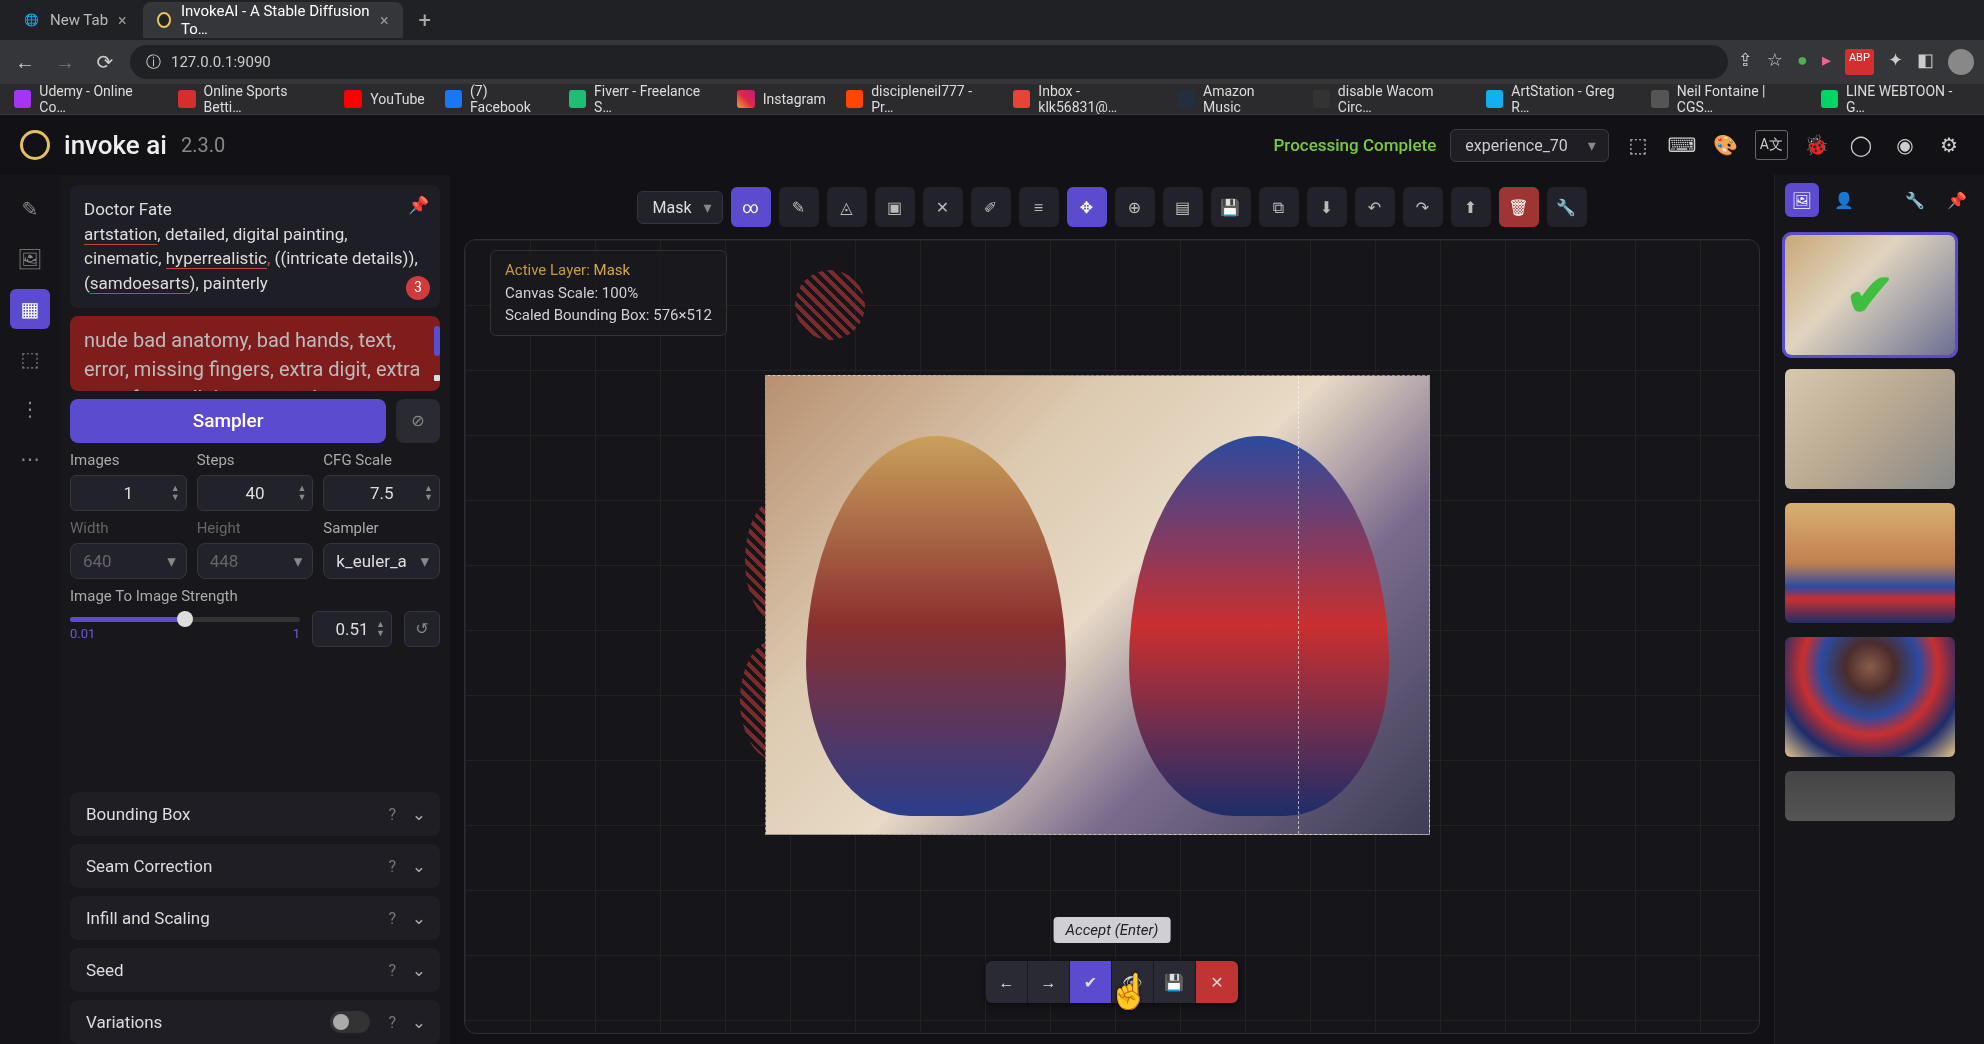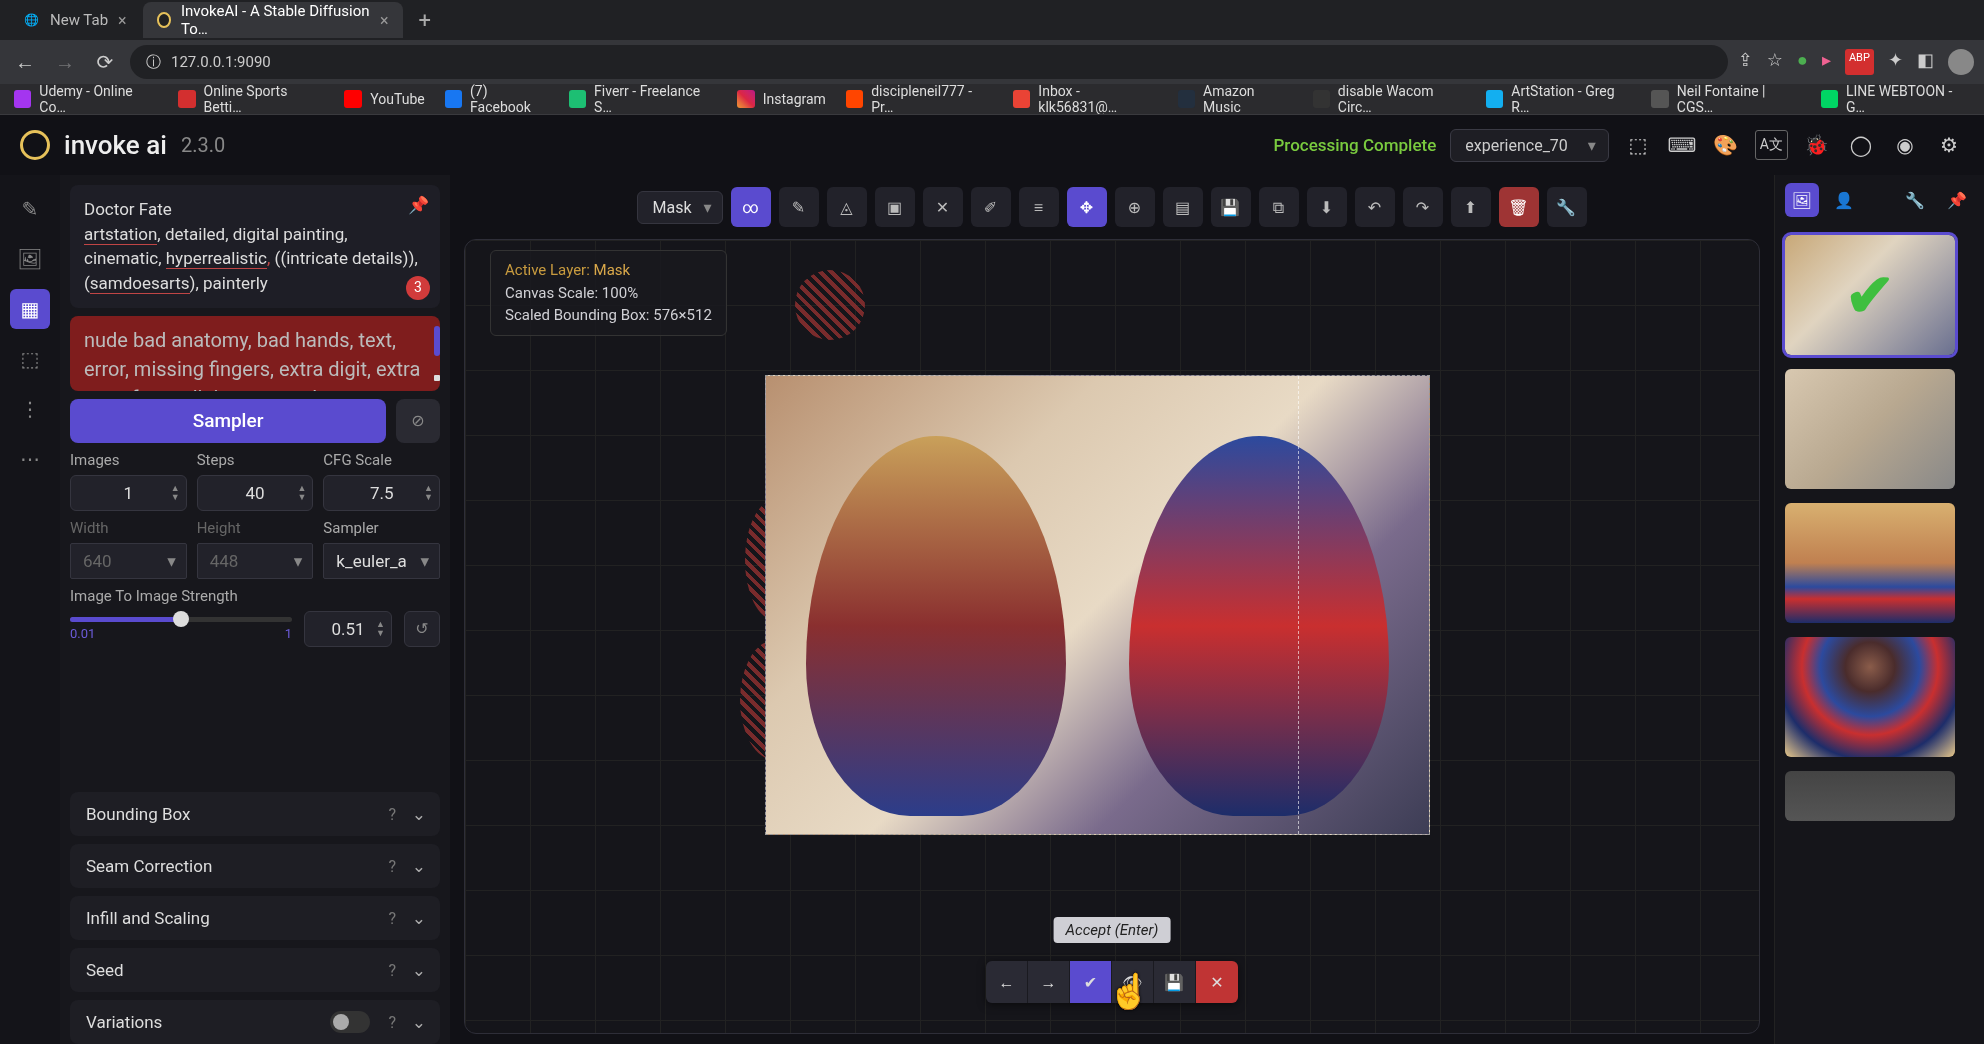--- a/index.html
+++ b/index.html
@@ -51,29 +51,29 @@
 .neg-scroll-thumb { background:#5a4bcf; border-radius:3px; height:30px; }
 .neg-scroll-dot { background:#ddd; width:6px; height:6px; border-radius:1px; position:absolute; bottom:0; }
 .invoke-row { display:flex; gap:10px; }
 .invoke-btn { flex:1; background:#5a4bcf; color:#fff; border:none; border-radius:8px; height:44px; font-size:19px; font-weight:500; cursor:pointer; }
 .cancel-btn { width:44px; height:44px; background:#2a2a32; border-radius:8px; display:flex; align-items:center; justify-content:center; color:#888; cursor:pointer; }
 .params-row { display:flex; gap:10px; }
 .param { flex:1; display:flex; flex-direction:column; gap:6px; }
 .param-label { font-size:15px; color:#aaa; font-weight:400; }
 .param-input { background:#22222a; border:1px solid #35353f; border-radius:6px; height:36px; display:flex; align-items:center; justify-content:center; color:#ddd; font-size:17px; position:relative; }
 .step-handles { position:absolute; right:6px; display:flex; flex-direction:column; font-size:9px; color:#888; line-height:1; }
-.select-input { background:#22222a; border:1px solid #35353f; border-radius:2px; height:36px; display:flex; align-items:center; padding:0 12px; color:#ddd; font-size:17px; position:relative; }
+.select-input { background:#22222a; border:1px solid #35353f; border-radius:8px; height:36px; display:flex; align-items:center; padding:0 12px; color:#ddd; font-size:17px; position:relative; }
 .select-input.dim { color:#666; }
 .select-input::after { content:"▾"; position:absolute; right:10px; color:#888; }
 .i2i-slider { display:flex; align-items:center; gap:12px; }
 .slider-track { flex:1; height:5px; background:#333; border-radius:3px; position:relative; }
 .slider-fill { position:absolute; left:0; top:0; bottom:0; width:50%; background:#5a4bcf; border-radius:3px; }
 .slider-thumb { position:absolute; left:50%; top:-6px; width:16px; height:16px; background:#ddd; border-radius:50%; transform:translateX(-50%); }
 .slider-labels { display:flex; justify-content:space-between; font-size:13px; color:#6b5bd9; margin-top:4px; }
-.i2i-val { width:88px; }
+.i2i-val { width:80px; }
 .reset-btn { width:36px; height:36px; background:#22222a; border:1px solid #35353f; border-radius:6px; display:flex; align-items:center; justify-content:center; color:#888; }
 .accordion { background:#1e1e24; border-radius:8px; height:44px; display:flex; align-items:center; padding:0 16px; font-size:17px; color:#ddd; cursor:pointer; position:relative; }
 .accordion .info { position:absolute; right:44px; color:#777; font-size:16px; }
 .accordion .chev { position:absolute; right:14px; color:#aaa; }
 .accordion .toggle { position:absolute; right:70px; width:40px; height:22px; background:#333; border-radius:11px; }
 .accordion .toggle::after { content:""; position:absolute; left:3px; top:3px; width:16px; height:16px; background:#aaa; border-radius:50%; }
 
 
 .canvas-area { flex:1; display:flex; flex-direction:column; padding:10px 14px; gap:10px; position:relative; }
 .canvas-toolbar { display:flex; align-items:center; gap:8px; justify-content:center; height:44px; }

